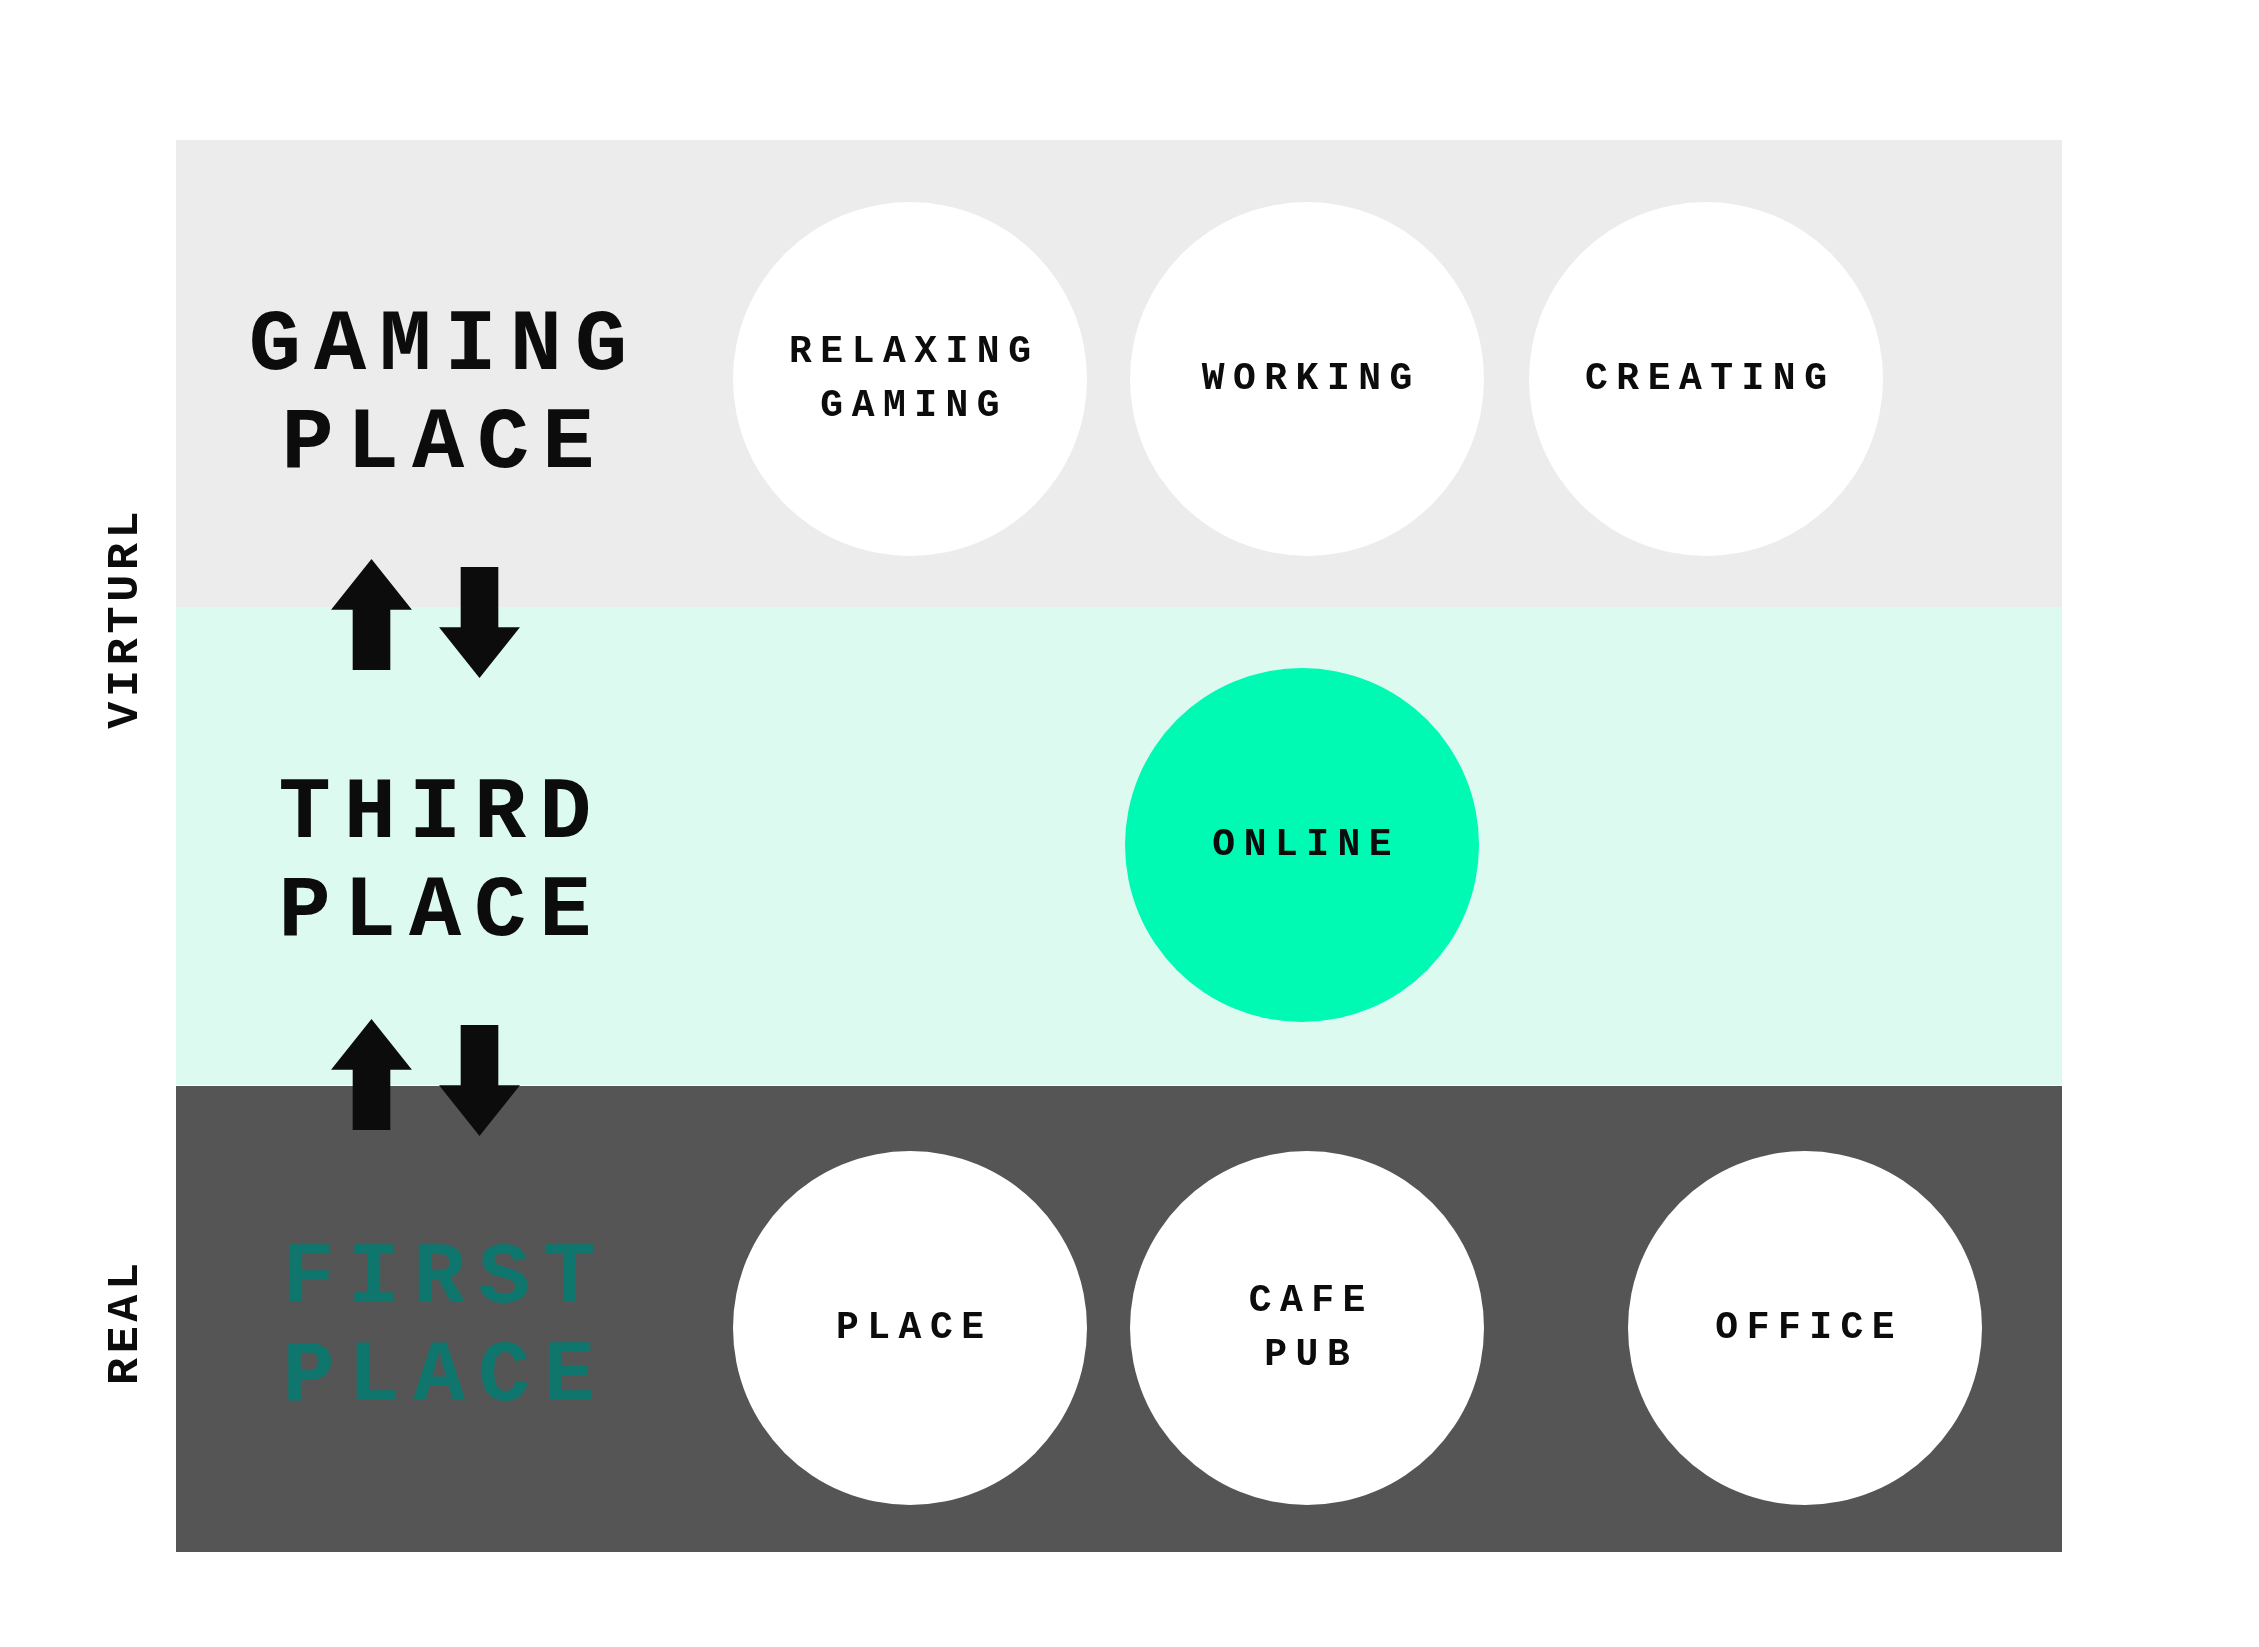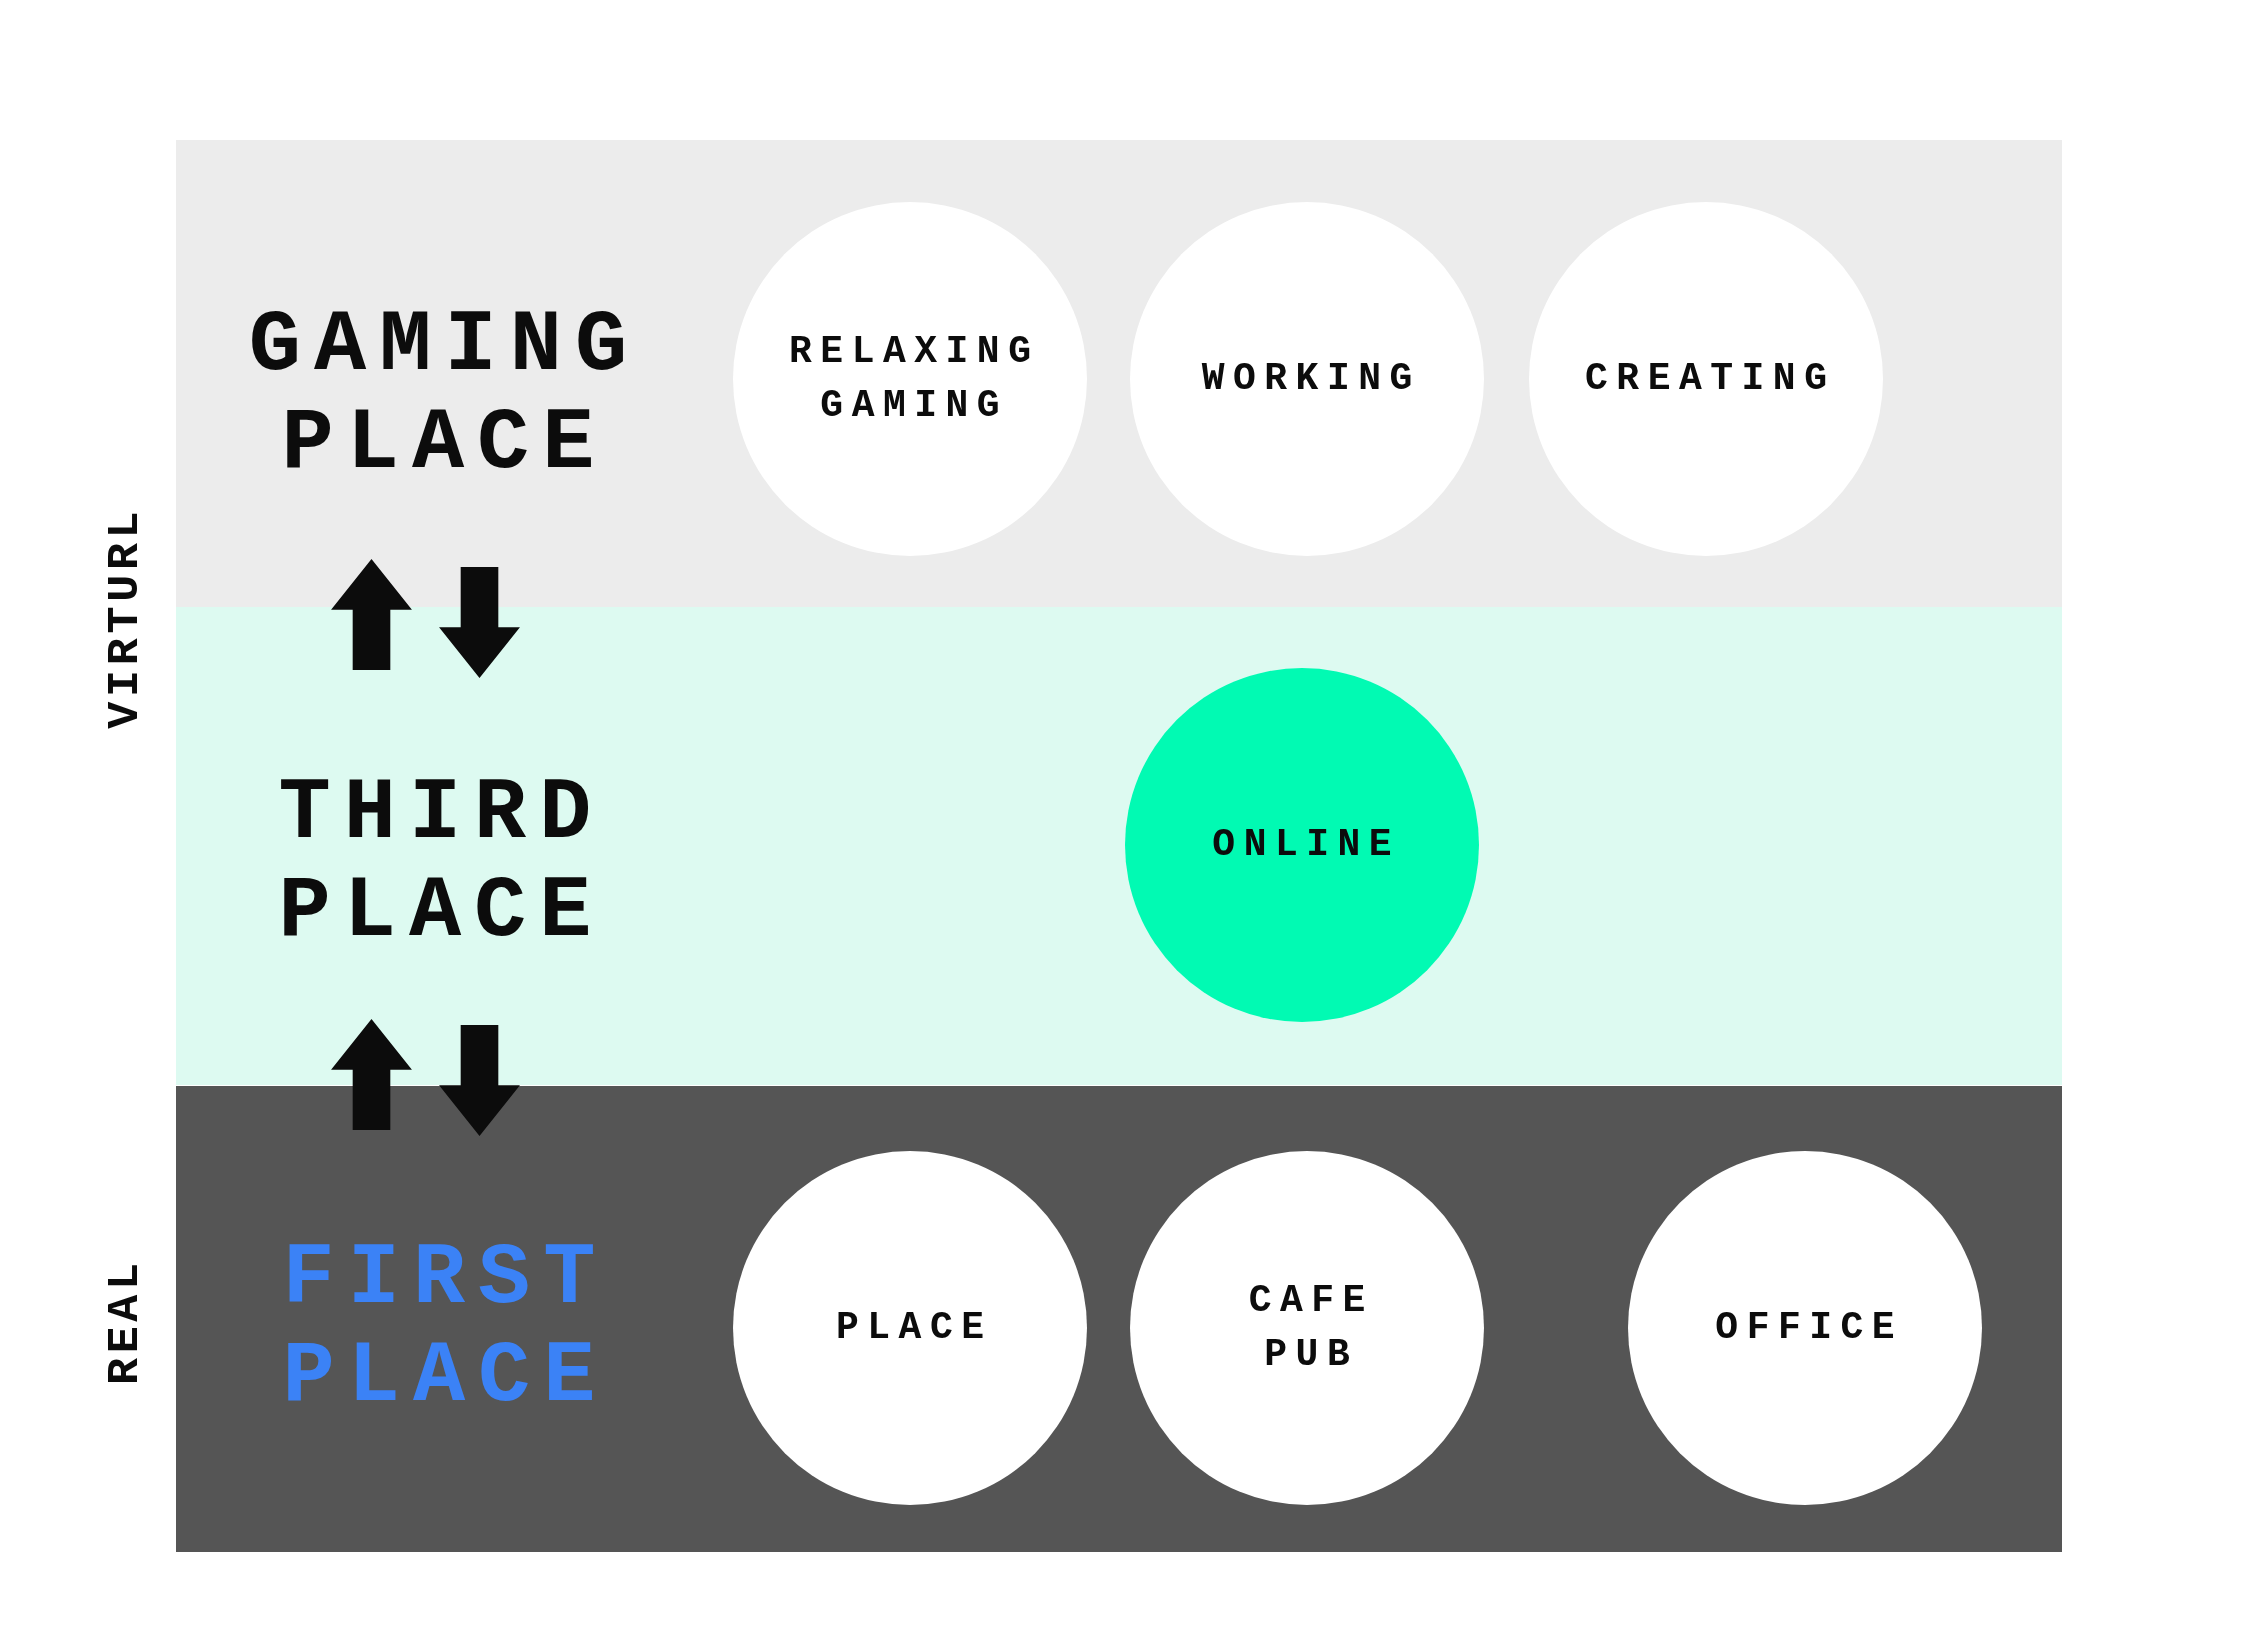--- a/index.html
+++ b/index.html
@@ -31,21 +31,21 @@
     text-align: center;
     font-weight: bold;
     font-size: 87px;
     letter-spacing: 13px;
     padding-left: 13px;
     line-height: 98px;
     white-space: nowrap;
   }
   .title-second { left: 438px; top: 395px; }
   .title-third  { left: 435px; top: 863px; }
-  .title-first  { left: 439px; top: 1328px; color: #3b82f6; }
+  .title-first  { left: 439px; top: 1328px; color: #0f766e; }
 
   .axis-label {
     position: absolute;
     transform: translate(-50%, -50%) rotate(-90deg);
     font-weight: bold;
     font-size: 45px;
     letter-spacing: 4.7px;
     padding-left: 4.7px;
     white-space: nowrap;
   }

